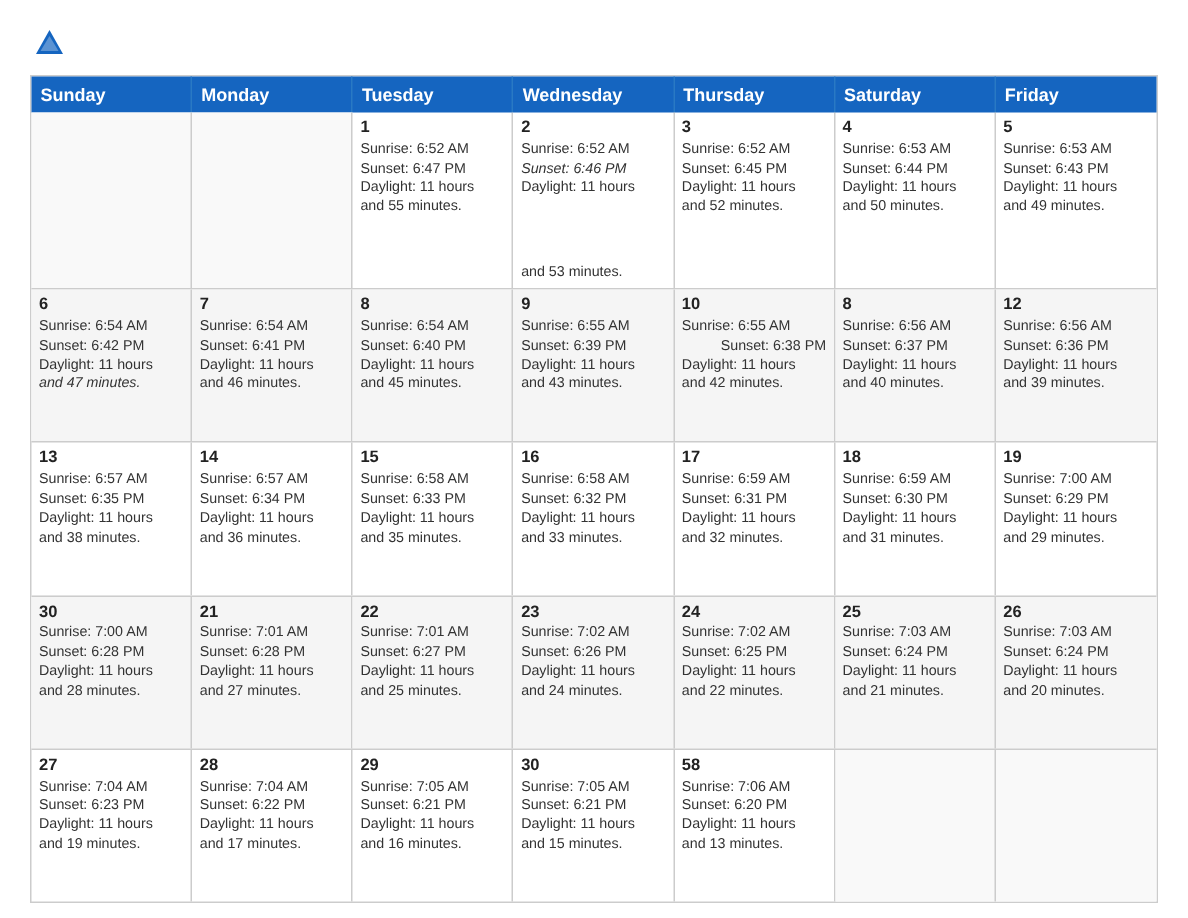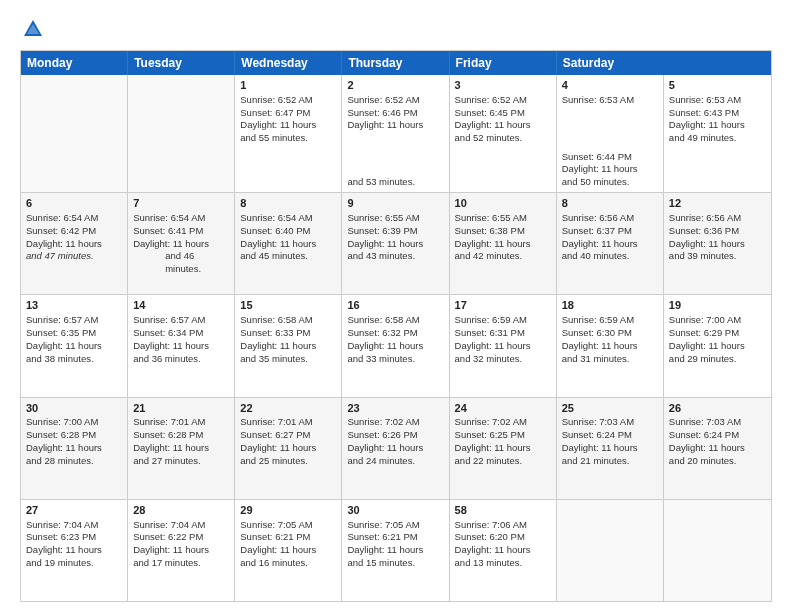--- a/index.html
+++ b/index.html
@@ -128,56 +128,57 @@
       </div>
     </div>
     <div class="title-area">
       <div class="month-title"></div>
       <div class="subtitle"></div>
     </div>
   </div>
 
   <div class="calendar">
     <div class="cal-header" id="cal-header">
+        <div class="cal-header-cell">Sunday</div>
         <div class="cal-header-cell">Monday</div>
         <div class="cal-header-cell">Tuesday</div>
         <div class="cal-header-cell">Wednesday</div>
         <div class="cal-header-cell">Thursday</div>
+        <div class="cal-header-cell">Saturday</div>
         <div class="cal-header-cell">Friday</div>
-        <div class="cal-header-cell">Saturday</div>
       </div>
     <div class="cal-body" id="cal-body">
         <div class="cal-row">
           <div class="cal-cell empty"></div>
           <div class="cal-cell empty"></div>
           <div class="cal-cell">
             <span class="day-num">1</span>
             <span style="display: block;">Sunrise: 6:52 AM</span>
             <span style="display: block;">Sunset: 6:47 PM</span>
             <span style="display: block;">Daylight: 11 hours</span>
             <span style="display: block;">and 55 minutes.</span>
           </div>
           <div class="cal-cell">
             <span class="day-num">2</span>
             <span style="display: block;">Sunrise: 6:52 AM</span>
-            <span style="display: block;">Sunset: 6:46 PM</span>
+            <span style="display: block; font-style: italic;">Sunset: 6:46 PM</span>
             <span style="display: block;">Daylight: 11 hours</span>
             <span style="display: block; margin-top: 44px;">and 53 minutes.</span>
           </div>
           <div class="cal-cell">
             <span class="day-num">3</span>
             <span style="display: block;">Sunrise: 6:52 AM</span>
             <span style="display: block;">Sunset: 6:45 PM</span>
             <span style="display: block;">Daylight: 11 hours</span>
             <span style="display: block;">and 52 minutes.</span>
           </div>
           <div class="cal-cell">
             <span class="day-num">4</span>
             <span style="display: block;">Sunrise: 6:53 AM</span>
-            <span style="display: block; margin-top: 44px;">Sunset: 6:44 PM</span>
+            <span style="display: block;">Sunset: 6:44 PM</span>
             <span style="display: block;">Daylight: 11 hours</span>
             <span style="display: block;">and 50 minutes.</span>
           </div>
           <div class="cal-cell">
             <span class="day-num">5</span>
             <span style="display: block;">Sunrise: 6:53 AM</span>
             <span style="display: block;">Sunset: 6:43 PM</span>
             <span style="display: block;">Daylight: 11 hours</span>
             <span style="display: block;">and 49 minutes.</span>
           </div>
@@ -188,40 +189,40 @@
             <span style="display: block;">Sunrise: 6:54 AM</span>
             <span style="display: block;">Sunset: 6:42 PM</span>
             <span style="display: block;">Daylight: 11 hours</span>
             <span style="display: block; font-style: italic;">and 47 minutes.</span>
           </div>
           <div class="cal-cell">
             <span class="day-num">7</span>
             <span style="display: block;">Sunrise: 6:54 AM</span>
             <span style="display: block;">Sunset: 6:41 PM</span>
             <span style="display: block;">Daylight: 11 hours</span>
-            <span style="display: block; margin-left: 32px;">and 46 minutes.</span>
+            <span style="display: block;">and 46 minutes.</span>
           </div>
           <div class="cal-cell">
             <span class="day-num">8</span>
             <span style="display: block;">Sunrise: 6:54 AM</span>
             <span style="display: block;">Sunset: 6:40 PM</span>
             <span style="display: block;">Daylight: 11 hours</span>
             <span style="display: block;">and 45 minutes.</span>
           </div>
           <div class="cal-cell">
             <span class="day-num">9</span>
             <span style="display: block;">Sunrise: 6:55 AM</span>
             <span style="display: block;">Sunset: 6:39 PM</span>
             <span style="display: block;">Daylight: 11 hours</span>
             <span style="display: block;">and 43 minutes.</span>
           </div>
           <div class="cal-cell">
             <span class="day-num">10</span>
             <span style="display: block;">Sunrise: 6:55 AM</span>
-            <span style="display: block;">Sunset: 6:38 PM</span>
+            <span style="display: block; text-align: right;">Sunset: 6:38 PM</span>
             <span style="display: block;">Daylight: 11 hours</span>
             <span style="display: block;">and 42 minutes.</span>
           </div>
           <div class="cal-cell">
             <span class="day-num">8</span>
             <span style="display: block;">Sunrise: 6:56 AM</span>
             <span style="display: block;">Sunset: 6:37 PM</span>
             <span style="display: block;">Daylight: 11 hours</span>
             <span style="display: block;">and 40 minutes.</span>
           </div>

